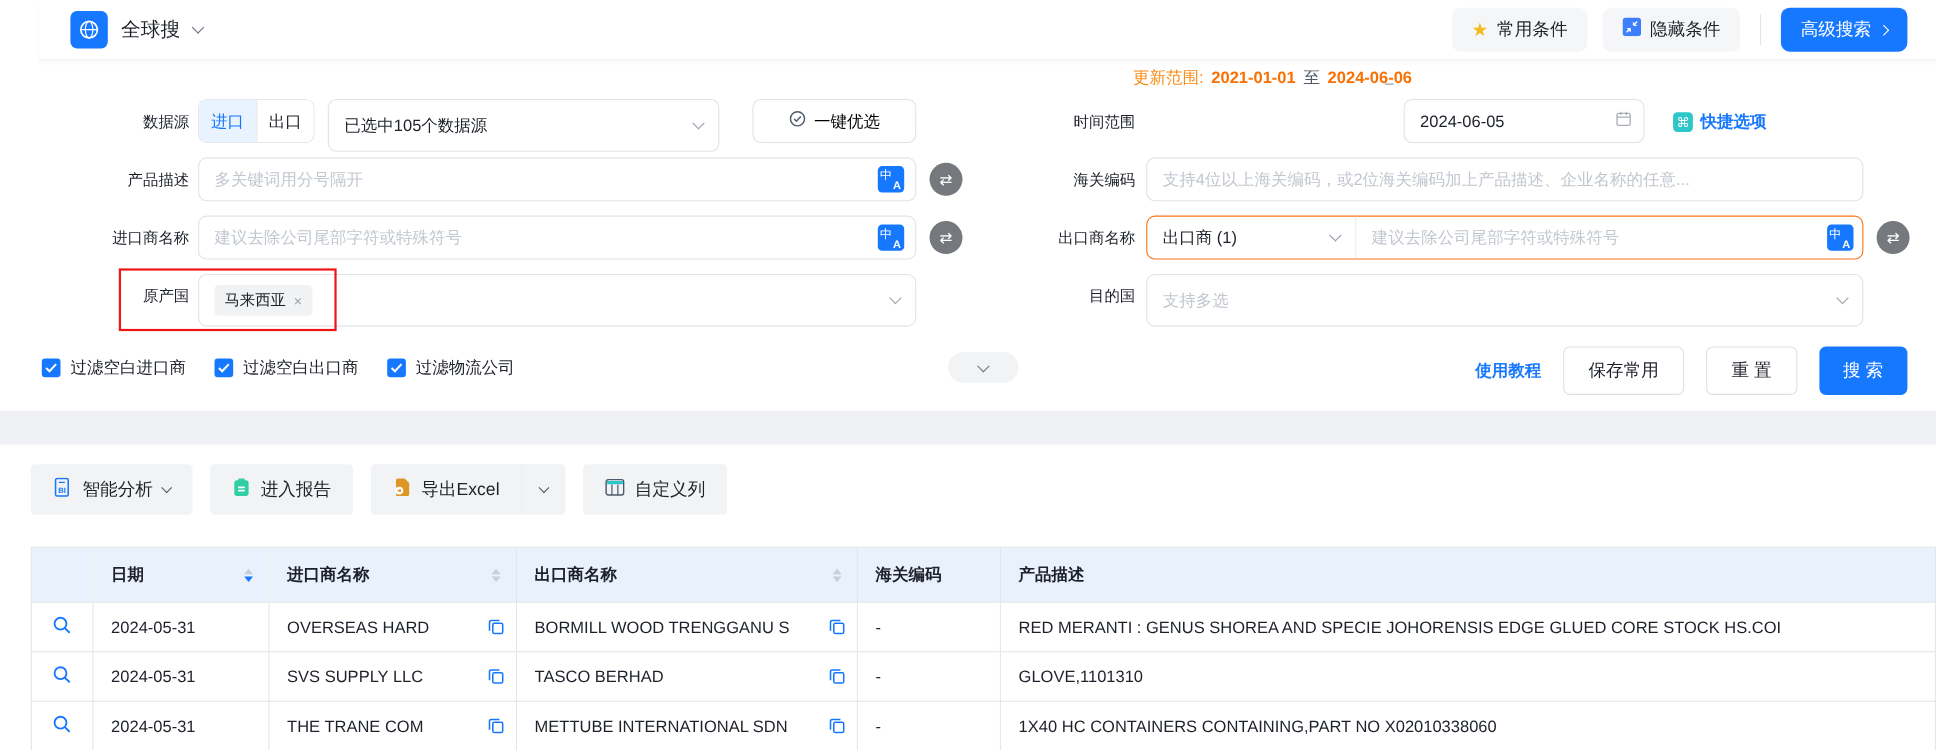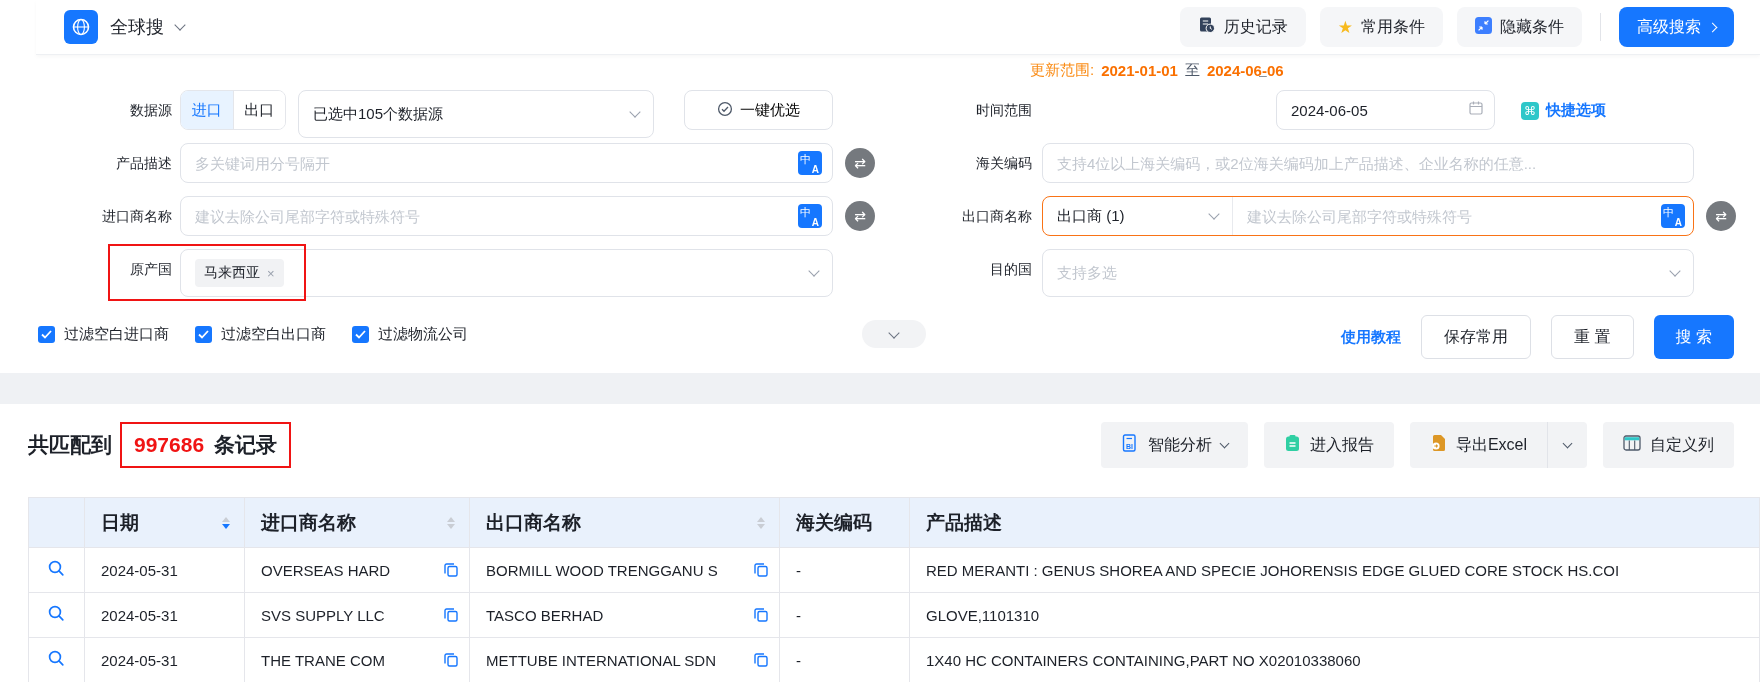--- a/index.html
+++ b/index.html
@@ -97,21 +97,21 @@
   .rbtn { display:flex; align-items:center; gap:9px; height:46px; padding:0 20px; background:#f2f3f5; border:none; border-radius:4px; font-size:16px; color:#1d2129; cursor:pointer; font-family:inherit; }
   .split { display:flex; align-items:center; }
   .split .rbtn.main { border-radius:4px 0 0 4px; }
   .split .rbtn.caret-seg { border-radius:0 4px 4px 0; border-left:1px solid #e2e4e9; padding:0 16px; }
   .rbtn .chev { border-color:#4e5969; width:7px; height:7px; margin-top:-3px; }
 
   
   table { border-collapse:collapse; table-layout:fixed; width:1732px; margin:27px 0 0 28px; }
   col.c-search{width:56px;} col.c-date{width:160px;} col.c-imp{width:225px;} col.c-exp{width:310px;} col.c-hs{width:130px;}
   th, td { border:1px solid #e5e6eb; overflow:hidden; white-space:nowrap; }
-  thead th { background:#e9f1fc; height:50px; font-size:19px; font-weight:bold; text-align:left; padding:0 14px 0 16px; }
+  thead th { background:#e9f1fc; height:50px; font-size:15px; font-weight:bold; text-align:left; padding:0 14px 0 16px; }
   tbody td { background:#fff; height:45px; font-size:15px; padding:0 10px 0 16px; }
   .th-flex { display:flex; align-items:center; justify-content:space-between; }
   .sorter { display:flex; flex-direction:column; align-items:center; gap:2px; cursor:pointer; }
   .caret-up { width:0; height:0; border-left:4.5px solid transparent; border-right:4.5px solid transparent; border-bottom:5.5px solid #c9cdd4; }
   .caret-down { width:0; height:0; border-left:4.5px solid transparent; border-right:4.5px solid transparent; border-top:5.5px solid #c9cdd4; }
   .caret-down.active { border-top-color:#1677ff; }
   .cell-flex { display:flex; align-items:center; justify-content:space-between; gap:6px; }
   .cell-flex .txt { overflow:hidden; text-overflow:clip; }
   .mag-cell { text-align:center; padding:0 !important; }
   .copy-ic { flex:0 0 auto; cursor:pointer; display:inline-flex; }
@@ -127,29 +127,20 @@
         <svg width="20" height="20" viewBox="0 0 20 20">
             <circle cx="10" cy="10" r="7.5" fill="none" stroke="#fff" stroke-width="1.6"></circle>
             <ellipse cx="10" cy="10" rx="3.4" ry="7.5" fill="none" stroke="#fff" stroke-width="1.1"></ellipse>
             <path d="M3 10h14" stroke="#fff" stroke-width="1.1"></path>
           </svg>
       </div>
       <span class="app-name">全球搜</span>
       <span class="chev"></span>
     </div>
     <div class="topbar-actions">
-      <button class="gbtn">
-        <span><svg width="18" height="18" viewBox="0 0 18 18">
-              <rect x="2" y="1.5" width="11" height="14" rx="1.5" fill="#33425b"></rect>
-              <path d="M4.8 5h5.4M4.8 8h5.4" stroke="#fff" stroke-width="1.2"></path>
-              <circle cx="12.3" cy="12.3" r="4.2" fill="#33425b" stroke="#fff" stroke-width="1"></circle>
-              <path d="M12.3 10.4v2l1.5.9" stroke="#fff" stroke-width="1" fill="none"></path>
-            </svg></span>
-        <span>历史记录</span>
-      </button>
       <button class="gbtn">
         <span class="star">★</span>
         <span>常用条件</span>
       </button>
       <button class="gbtn">
         <span><svg width="17" height="17" viewBox="0 0 17 17">
               <rect width="17" height="17" rx="3.5" fill="#3d7fff"></rect>
               <path d="M3.6 13.4L7 10M7 10H4.2M7 10v2.8M13.4 3.6L10 7M10 7h2.8M10 7V4.2" stroke="#fff" stroke-width="1.2" fill="none"></path>
             </svg></span>
         <span>隐藏条件</span>
@@ -292,27 +283,20 @@
       <button class="obtn">保存常用</button>
       <button class="obtn">重 置</button>
       <button class="sbtn">搜 索</button>
     </div>
   </section>
 
   <div class="gray-gap"></div>
 
   <section class="results-panel">
     <div class="results-bar">
-      <div class="match">
-        <span>共匹配到</span>
-        <span class="redbox2">
-          <span class="count">997686</span>
-          <span class="suffix">条记录</span>
-        </span>
-      </div>
       <div class="res-actions">
         <button class="rbtn">
           <span><svg width="18" height="18" viewBox="0 0 18 18">
                 <rect x="2.5" y="1" width="11.5" height="16" rx="1.5" fill="none" stroke="#1677ff" stroke-width="1.4"></rect>
                 <path d="M5.5 4.5h5.5" stroke="#1677ff" stroke-width="1.2"></path>
                 <text x="5" y="14.5" font-size="7" font-weight="bold" fill="#1677ff">BI</text>
               </svg></span>
           <span>智能分析</span>
           <span class="chev"></span>
         </button>

